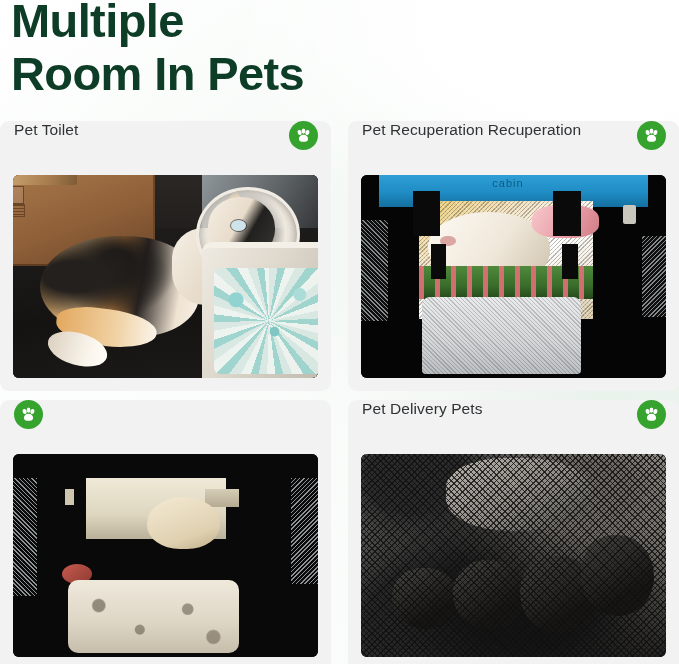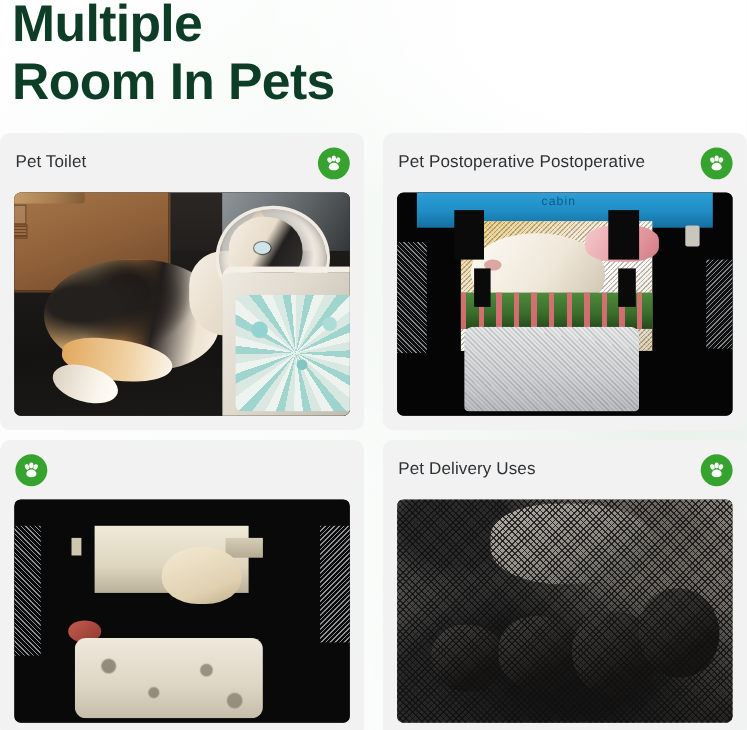--- a/index.html
+++ b/index.html
@@ -56,21 +56,21 @@
     background: #f2f2f2;
     border-radius: 9px;
     position: relative;
     overflow: hidden;
     box-sizing: border-box;
     padding: 0;
   }
   .card-header {
     height: 54px;
     display: flex;
-    align-items: center;
+    align-items: flex-start;
     justify-content: space-between;
     padding: 0 13px 0 14px;
     box-sizing: border-box;
   }
   .card-title {
     font-size: 15.5px;
     color: #2f3234;
     letter-spacing: 0.1px;
     white-space: nowrap;
   }
@@ -378,21 +378,21 @@
           <div class="cat-head"></div>
           <div class="eye"></div>
           <div class="litter-box"></div>
           <div class="litter"></div>
         </div>
       </div>
     </div>
 
     <div class="card">
       <div class="card-header">
-        <span class="card-title">Pet Postoperative Postoperative</span>
+        <span class="card-title">Pet Recuperation Recuperation</span>
         <span class="paw-badge">
           <svg width="19" height="19" viewBox="0 0 24 24" aria-hidden="true">
             <ellipse cx="7.1" cy="8.2" rx="2.5" ry="3.2" fill="#ffffff" transform="rotate(-18 7.1 8.2)"></ellipse>
             <ellipse cx="12" cy="6.4" rx="2.4" ry="3.3" fill="#ffffff"></ellipse>
             <ellipse cx="16.9" cy="8.2" rx="2.5" ry="3.2" fill="#ffffff" transform="rotate(18 16.9 8.2)"></ellipse>
             <path d="M12 11.2c3.4 0 5.8 2.6 5.8 5.2 0 2.4-2.4 3.6-5.8 3.6s-5.8-1.2-5.8-3.6c0-2.6 2.4-5.2 5.8-5.2z" fill="#ffffff"></path>
           </svg>
         </span>
       </div>
       <div class="card-photo">
@@ -437,21 +437,21 @@
           <div class="red-toy"></div>
           <div class="mat3"></div>
           <div class="mesh-l"></div>
           <div class="mesh-r"></div>
         </div>
       </div>
     </div>
 
     <div class="card">
       <div class="card-header">
-        <span class="card-title">Pet Delivery Uses</span>
+        <span class="card-title">Pet Delivery Pets</span>
         <span class="paw-badge">
           <svg width="19" height="19" viewBox="0 0 24 24" aria-hidden="true">
             <ellipse cx="7.1" cy="8.2" rx="2.5" ry="3.2" fill="#ffffff" transform="rotate(-18 7.1 8.2)"></ellipse>
             <ellipse cx="12" cy="6.4" rx="2.4" ry="3.3" fill="#ffffff"></ellipse>
             <ellipse cx="16.9" cy="8.2" rx="2.5" ry="3.2" fill="#ffffff" transform="rotate(18 16.9 8.2)"></ellipse>
             <path d="M12 11.2c3.4 0 5.8 2.6 5.8 5.2 0 2.4-2.4 3.6-5.8 3.6s-5.8-1.2-5.8-3.6c0-2.6 2.4-5.2 5.8-5.2z" fill="#ffffff"></path>
           </svg>
         </span>
       </div>
       <div class="card-photo">

